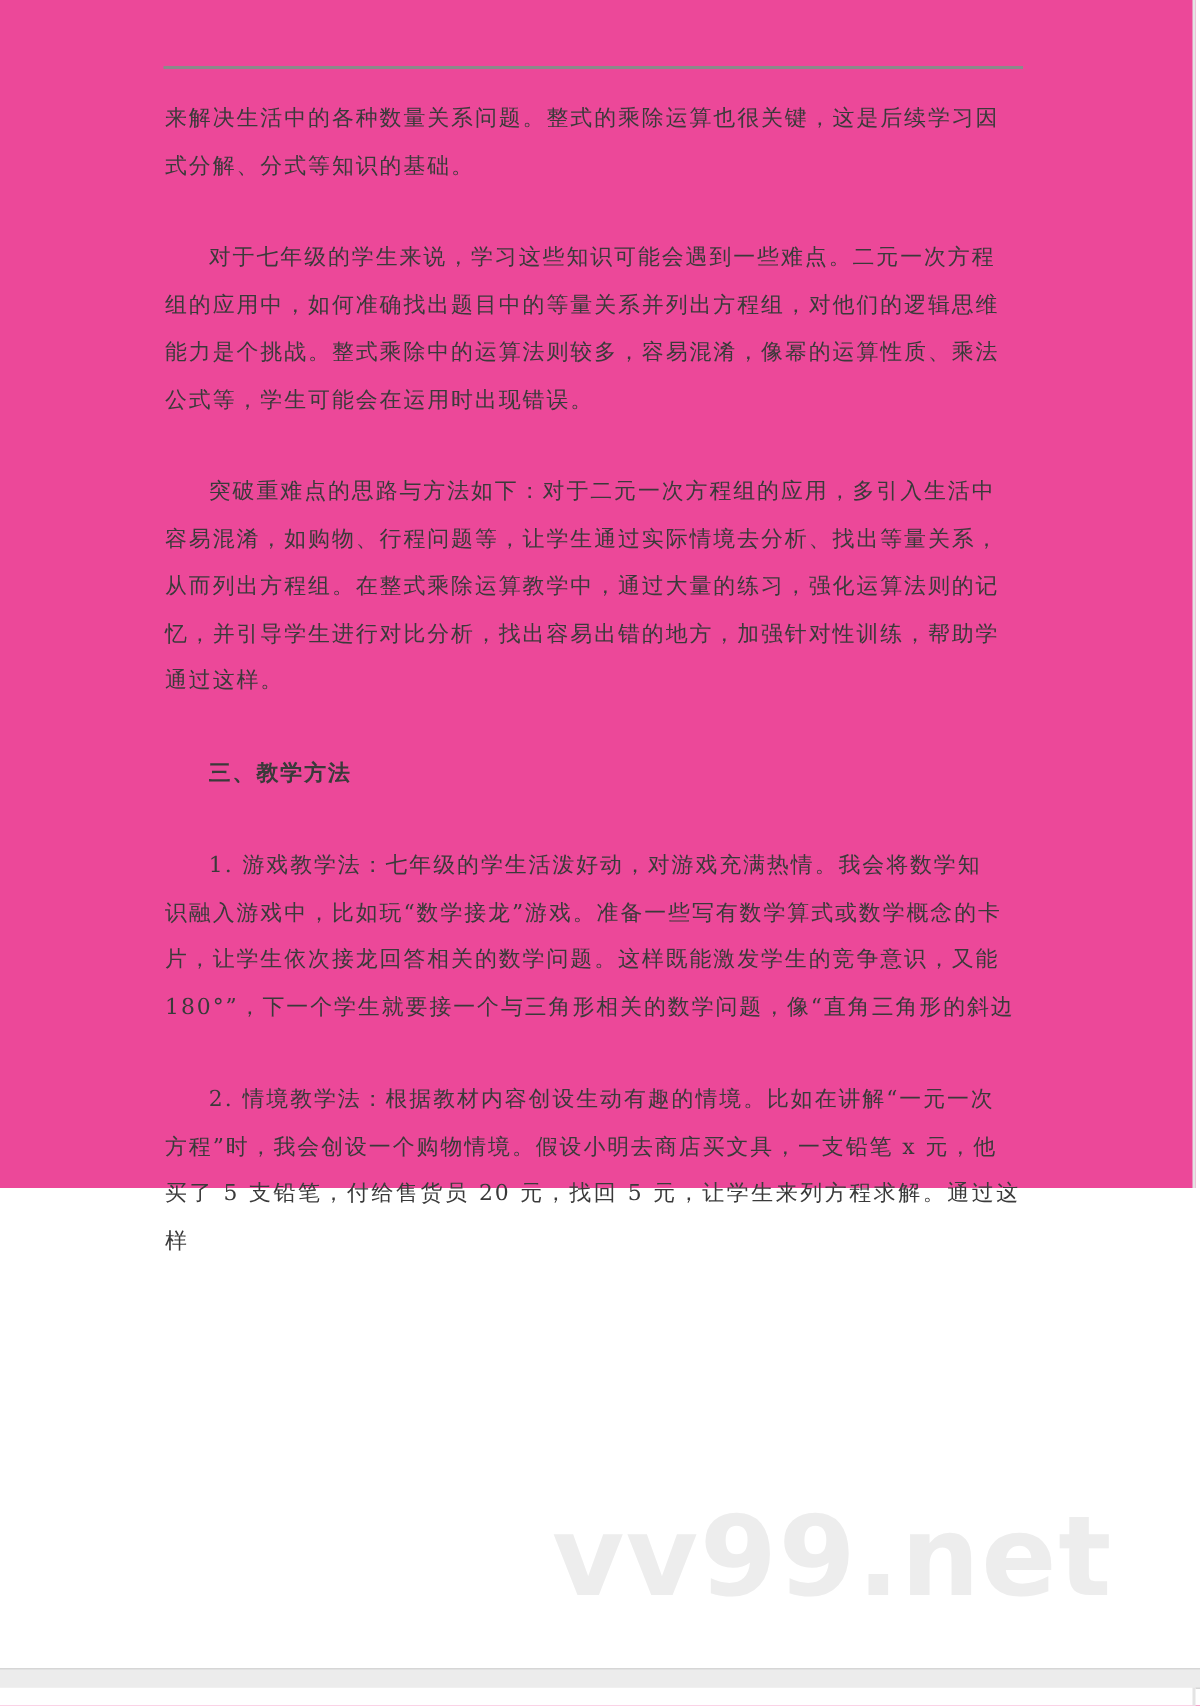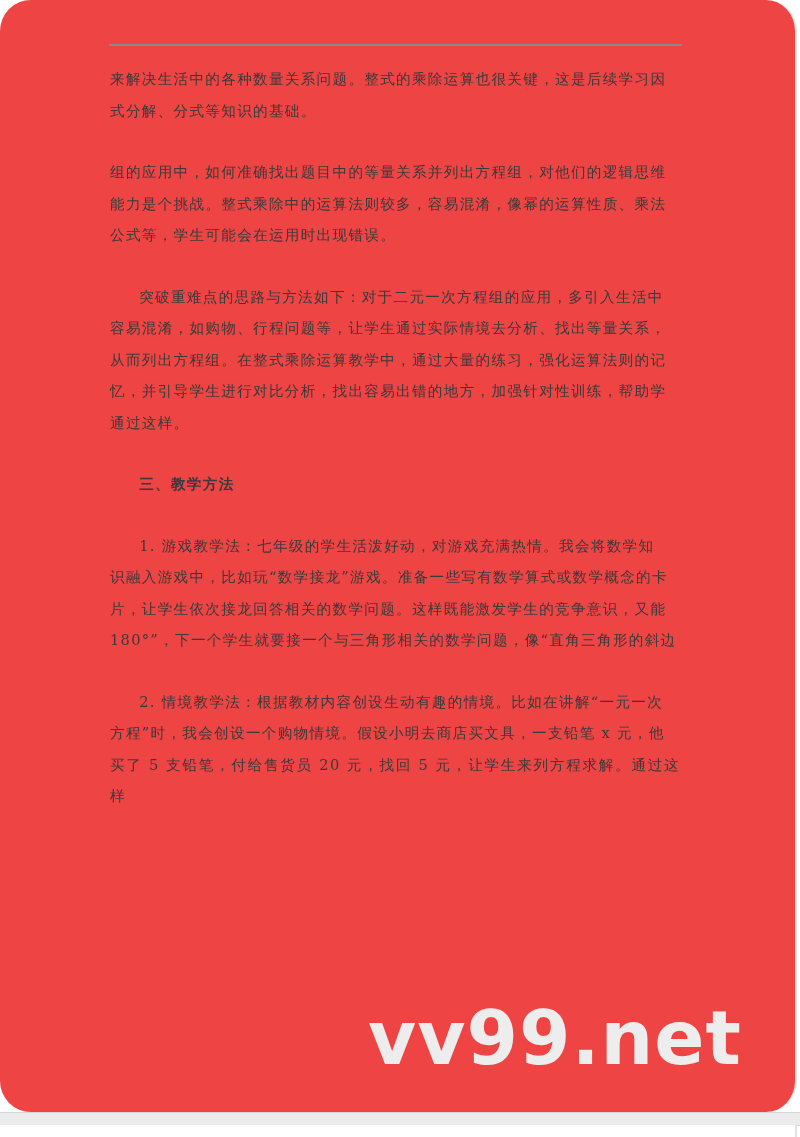--- a/index.html
+++ b/index.html
@@ -3,22 +3,22 @@
 <meta charset="utf-8">
 <style>
   html, body { margin: 0; padding: 0; }
   body {
     width: 800px; height: 1137px; position: relative; overflow: hidden;
     background: #ffffff;
     font-family: "DejaVu Serif", "Liberation Serif", serif;
     color: #3a3a3a;
   }
   .page {
-    position: absolute; left: 0; top: 0; width: 795px; height: 1112px;
-    background: #ef4444; border-right: 2px solid #e4e4e4; border-radius: 31px;
+    position: absolute; left: 0; top: 0; width: 795px; height: 792px;
+    background: #ec4899; border-right: 2px solid #e4e4e4;
   }
   .gap {
     position: absolute; left: 0; top: 1112px; width: 800px; height: 12px;
     background: #ececec; border-top: 1px solid #d6d6d6; border-bottom: 1px solid #d6d6d6;
   }
   .page2 { position: absolute; left: 0; top: 1125px; width: 795px; height: 12px; background: #fff; border-right: 2px solid #e4e4e4; }
   .rule {
     position: absolute; left: 109px; top: 44px; width: 573px; height: 2px; background: #8a8a8a;
   }
   .content {
@@ -46,20 +46,21 @@
 
   <div class="content">
 
     <div class="para">
       <span class="line">来解决生活中的各种数量关系问题。整式的乘除运算也很关键，这是后续学习因</span>
       <span class="line">式分解、分式等知识的基础。</span>
     </div>
     <div class="para-gap"></div>
 
     <div class="para">
+      <span class="line" style="text-indent:2em">对于七年级的学生来说，学习这些知识可能会遇到一些难点。二元一次方程</span>
       <span class="line">组的应用中，如何准确找出题目中的等量关系并列出方程组，对他们的逻辑思维</span>
       <span class="line">能力是个挑战。整式乘除中的运算法则较多，容易混淆，像幂的运算性质、乘法</span>
       <span class="line">公式等，学生可能会在运用时出现错误。</span>
     </div>
     <div class="para-gap"></div>
 
     <div class="para">
       <span class="line" style="text-indent:2em">突破重难点的思路与方法如下：对于二元一次方程组的应用，多引入生活中</span>
       <span class="line">容易混淆，如购物、行程问题等，让学生通过实际情境去分析、找出等量关系，</span>
       <span class="line">从而列出方程组。在整式乘除运算教学中，通过大量的练习，强化运算法则的记</span>

